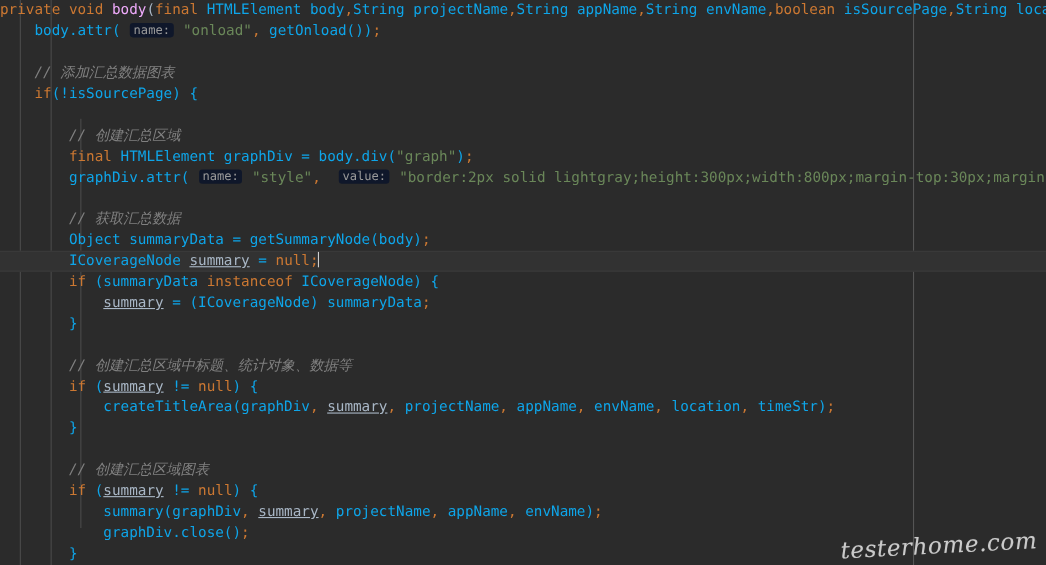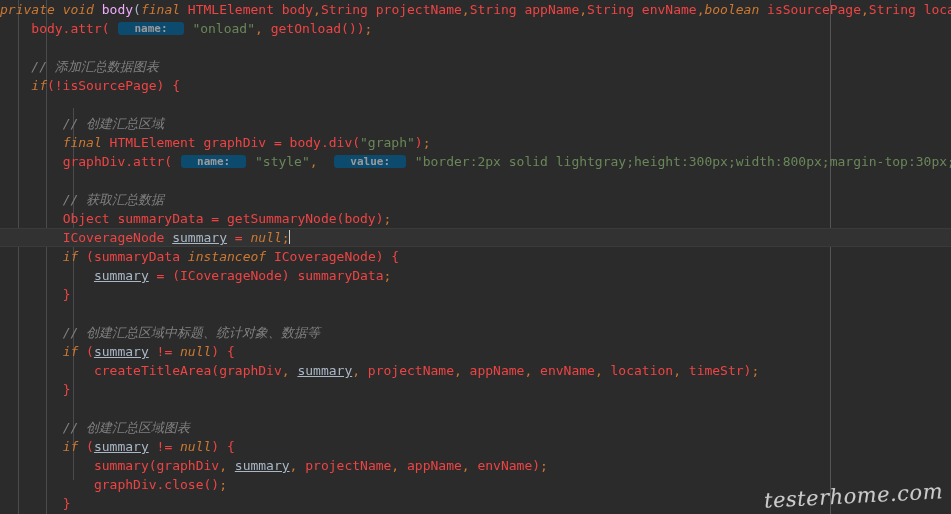--- a/index.html
+++ b/index.html
@@ -63,40 +63,39 @@
     white-space: pre;
     color: #a9b7c6;
   }
   .line {
     height: 19px;
     white-space: pre;
     padding-left: 0;
   }
 
   
-  .kw       { color: #cc7832; font-style: italic; }          
-  .id       { color: #ef4444; }          
+  .kw       { color: #cc7832; }          
+  .id       { color: #0ea5e9; }          
   .mth      { color: #f0abfc; }          
   .str      { color: #6a8759; }          
   .cmt      { color: #808080; font-style: italic; }          
   .punct    { color: #a9b7c6; }
   .semi     { color: #cc7832; }          
   .under    { text-decoration: underline; text-decoration-color: #a9b7c6; }
 
   
   .hint {
-    background: #0c4a6e;
+    background: #0f172a;
     color: #9a9a9a;
     border-radius: 3px;
     font-size: 11px;
-    padding: 0 16px;
+    padding: 0 3px;
     margin: 0 1px;
     position: relative;
     top: -1px;
-    font-weight: bold;
   }
 
   
   .caret {
     display: inline-block;
     width: 1px;
     height: 14px;
     background: #cfcfcf;
     vertical-align: -2px;
     margin-left: -1px;

